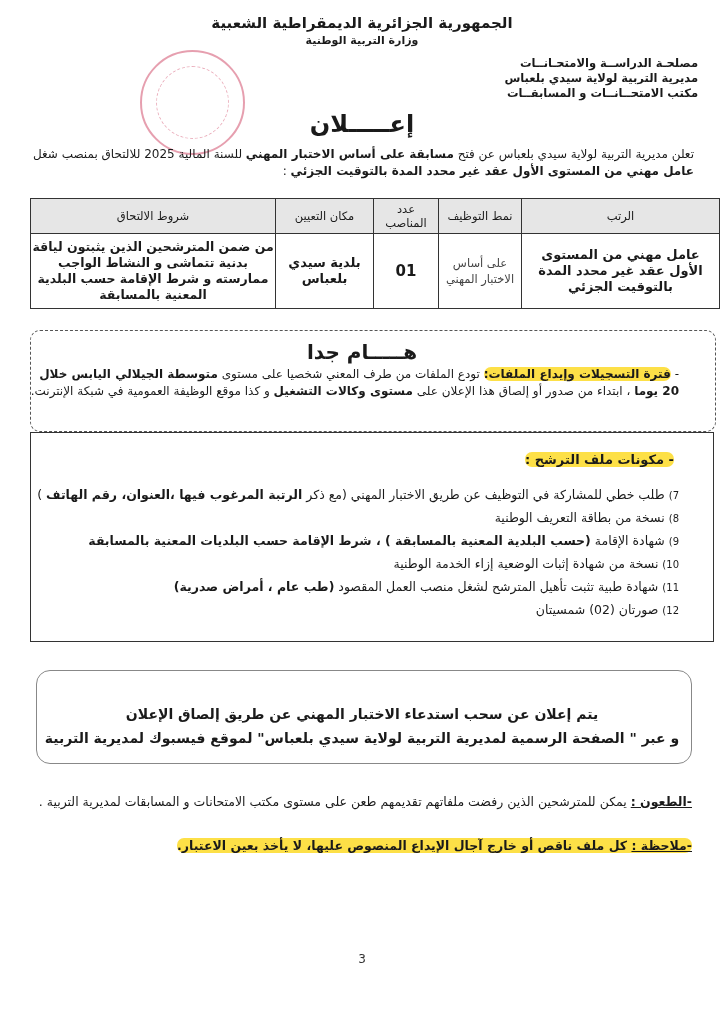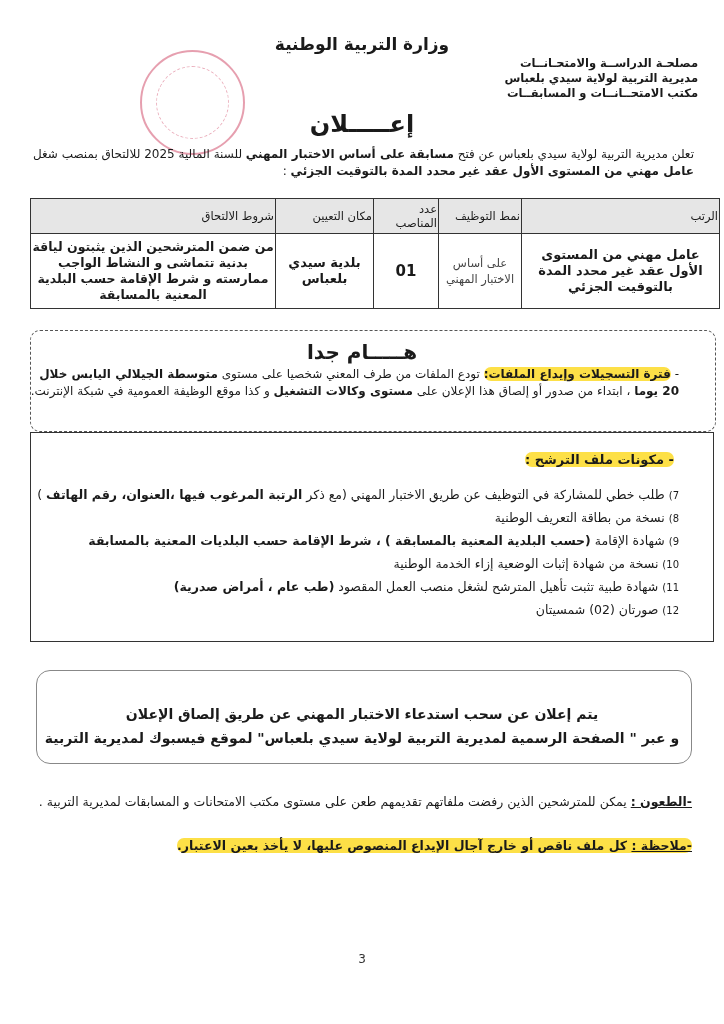--- a/index.html
+++ b/index.html
@@ -4,32 +4,32 @@
 <style>
   html, body { margin:0; padding:0; }
   body {
     width:724px; height:1024px; background:#ffffff; position:relative; overflow:hidden;
     font-family:"DejaVu Sans", sans-serif; color:#1a1a1a;
   }
   .page { position:absolute; left:0; top:0; width:724px; height:1024px; direction:rtl; }
   .abs { position:absolute; }
   .center { text-align:center; }
   .republic { top:14px; left:0; width:724px; font-size:15px; font-weight:bold; }
-  .ministry { top:34px; left:0; width:724px; font-size:17px; font-weight:bold; }
+  .ministry { top:34px; left:0; width:724px; font-size:11px; font-weight:bold; }
   .dir-block { top:56px; right:26px; width:210px; font-size:11.5px; font-weight:bold; line-height:15px; text-align:right; }
   .stamp { left:140px; top:50px; width:105px; height:105px; border-radius:50%;
     border:2px solid rgba(210,80,110,0.55); box-sizing:border-box; }
   .stamp::after { content:""; position:absolute; left:14px; top:14px; right:14px; bottom:14px;
     border-radius:50%; border:1px dashed rgba(210,80,110,0.45); }
   .title { top:110px; left:0; width:724px; font-size:24px; font-weight:bold; letter-spacing:6px; }
   .intro { top:146px; right:30px; width:665px; font-size:12px; line-height:17px; text-align:right; }
   b { font-weight:bold; }
   table.jobs { position:absolute; top:198px; left:30px; width:690px; border-collapse:collapse; font-size:12px; direction:rtl; }
   table.jobs th, table.jobs td { border:1px solid #333; text-align:center; vertical-align:middle; }
-  table.jobs th { background:#e6e6e6; font-weight:normal; height:32px; font-size:11.5px;text-align:right; }
+  table.jobs th { background:#e6e6e6; font-weight:normal; height:32px; font-size:11.5px; }
   table.jobs td { height:72px; line-height:16px; }
   .c-rank { width:195px; font-weight:bold; font-size:13px; }
   .c-mode { width:80px; color:#444; font-size:11.5px; }
   .c-count { width:62px; font-weight:bold; font-size:15px; }
   .c-place { width:95px; font-weight:bold; font-size:13px; }
   .c-cond { font-weight:bold; font-size:12.5px; }
   .box-dashed { top:330px; left:30px; width:684px; height:100px; border:1px dashed #555; border-radius:10px; }
   .imp1 { top:340px; left:0; width:724px; font-size:20px; font-weight:bold; }
   .reg-text { top:366px; right:45px; width:655px; font-size:12px; line-height:17px; text-align:right; }
   .hl { background:#fde047; font-weight:bold;border-radius:7px; }
@@ -44,20 +44,21 @@
   .appeal { top:792px; right:32px; width:665px; font-size:12.5px; line-height:19px; text-align:right; }
   .note { top:838px; right:32px; width:665px; font-size:12.5px; font-weight:bold; text-align:right; }
   .u { text-decoration:underline; font-weight:bold; }
   .pnum { top:952px; left:0; width:724px; font-size:12px; color:#333; direction:ltr; }
 </style>
 </head>
 <body>
 
 <div class="page">
 
+  <div class="abs center republic">الجمهورية الجزائرية الديمقراطية الشعبية</div>
   <div class="abs center ministry">وزارة التربية الوطنية</div>
 
   <div class="abs dir-block">
     <div>مصلحـة الدراســة والامتحـانــات</div>
     <div>مديرية التربية لولاية سيدي بلعباس</div>
     <div>مكتب الامتحــانــات و المسابقــات</div>
   </div>
 
   <div class="abs stamp"></div>
 

